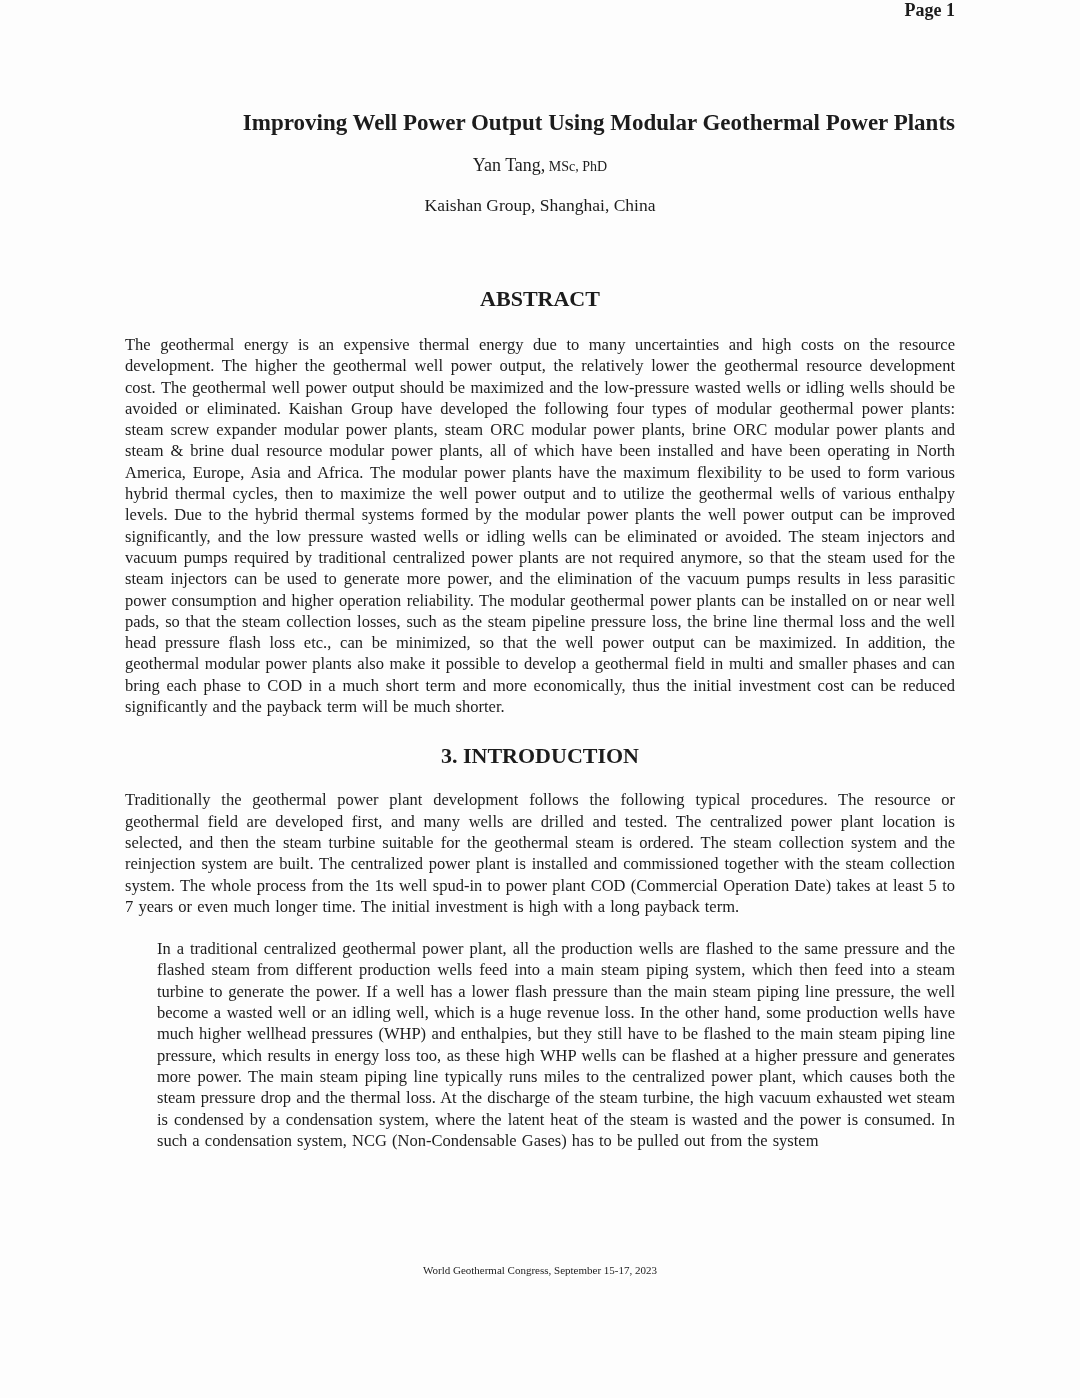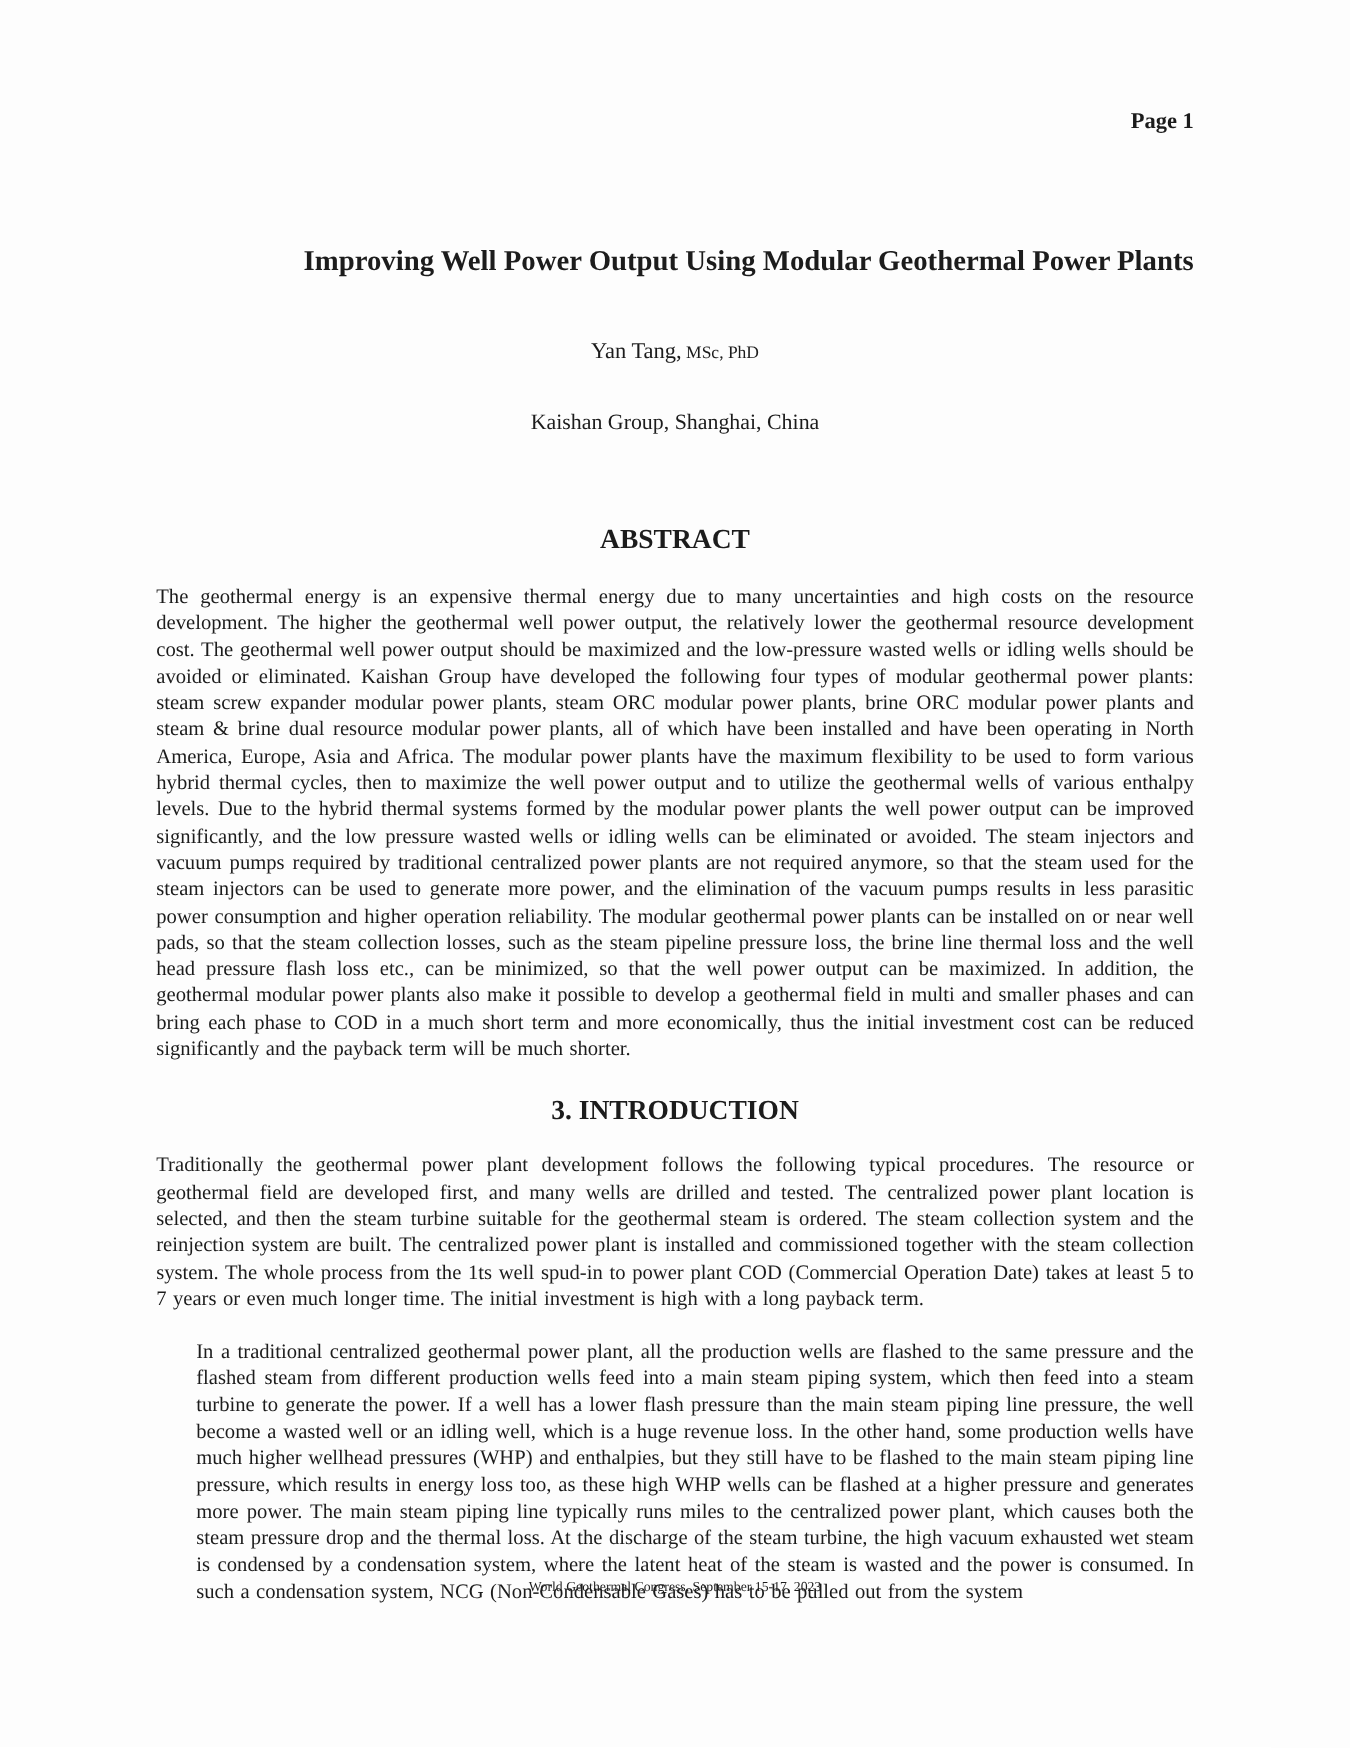--- a/index.html
+++ b/index.html
@@ -16,44 +16,43 @@
     color: #1c1c1c;
     overflow: hidden;
   }
   .content {
     position: absolute;
     left: 125px;
     top: 0;
     width: 830px;
   }
   .page-number {
-    padding-top: 86px;
     text-align: right;
     font-weight: bold;
     font-size: 18px;
     line-height: 21px;
   }
   .title {
     margin: 87px 0 0 0;
     text-align: right;
     font-weight: bold;
     font-size: 23px;
     line-height: 29px;
   }
   .author-line {
-    margin-top: 46px;
+    margin-top: 17px;
     text-align: center;
     font-size: 18px;
     line-height: 22px;
   }
   .author-credentials {
     font-size: 14px;
   }
   .affiliation-block {
-    margin-top: 32px;
+    margin-top: 16px;
     text-align: center;
     font-size: 17.5px;
     line-height: 22px;
   }
   .section-heading {
     margin: 0;
     text-align: center;
     font-weight: bold;
     font-size: 22px;
     line-height: 22px;

